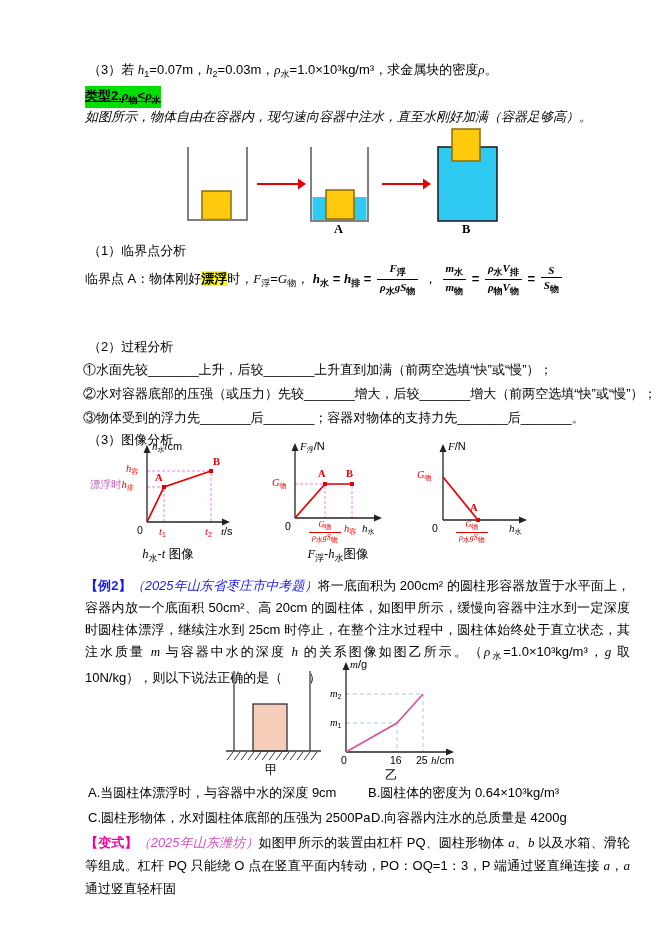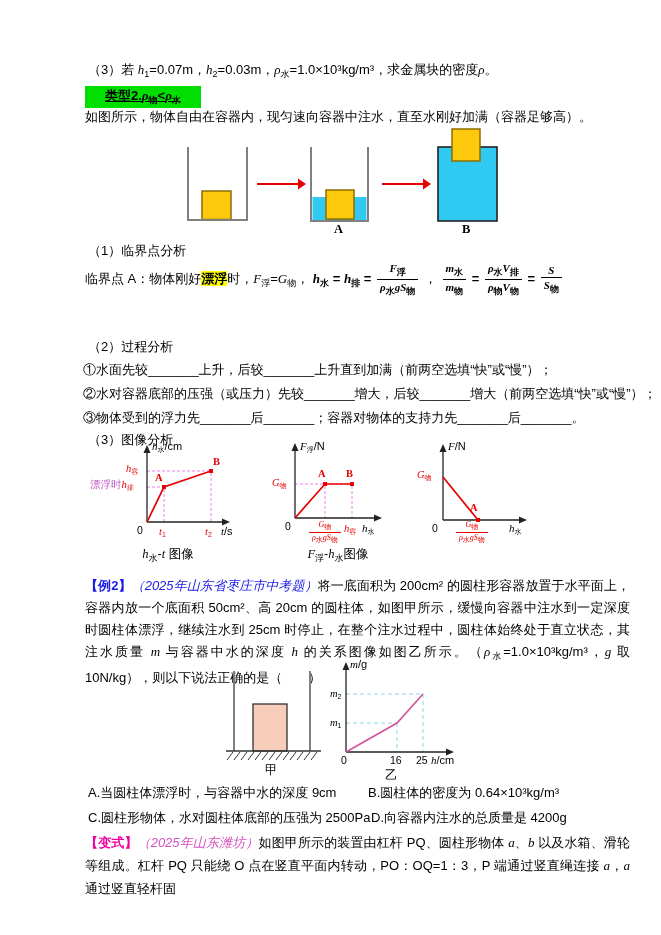--- a/index.html
+++ b/index.html
@@ -15,21 +15,21 @@
   .hy{background:var(--yellow-hl);font-weight:bold;}
   .red{color:var(--red);}
   .redb{color:var(--red);font-weight:bold;font-family:"Liberation Serif",serif;}
   .redi{color:var(--red);font-style:italic;font-family:"Liberation Serif",serif;}
   .reds{color:var(--red);font-size:7px;vertical-align:-2px;}
   .mag{color:var(--magenta-text);}
   .blueb{color:var(--blue);font-weight:bold;}
   .bluei{color:var(--blue);font-style:italic;}
   .pkb{color:var(--pink-bold);font-weight:bold;}
   .pki{color:var(--pink-italic);font-style:italic;}
-  .heading{position:absolute;background:var(--green-hl);padding:1px 20px;font-size:13px;
+  .heading{position:absolute;background:var(--green-hl);padding:1px 0;font-size:13px;
            text-decoration:underline;}
   .frac{display:inline-block;text-align:center;vertical-align:middle;margin:0 2px;line-height:1.1;}
   .frac .num{display:block;border-bottom:1px solid currentColor;padding:0 3px 1px;}
   .frac .den{display:block;padding:1px 3px 0;}
   .formula .frac{font-size:11px;}
   .fig{position:absolute;}
   .figlabel{position:absolute;font-size:12.5px;font-weight:bold;
             font-family:"Liberation Serif",serif;}
   .glabel{position:absolute;font-size:10.5px;line-height:12px;white-space:nowrap;}
   .glabel .s{font-size:7px;vertical-align:-2px;}
@@ -56,21 +56,21 @@
 </style>
 </head>
 <body>
 
 <div class="page">
 
   <div class="t" style="left:88px;top:60px;"><span>（3）若 </span><span class="i">h</span><span class="s">1</span><span>=0.07m，</span><span class="i">h</span><span class="s">2</span><span>=0.03m，</span><span class="i">ρ</span><span class="s">水</span><span>=1.0×10³kg/m³，求金属块的密度</span><span class="i">ρ</span><span>。</span></div>
 
   <div class="heading" style="left:85px;top:86px;"><span class="b">类型2.</span><span class="bi">ρ</span><span class="bs">物</span><span class="b">&lt;</span><span class="bi">ρ</span><span class="bs">水</span></div>
 
-  <div class="t" style="left:85px;top:107px;"><span>如图所示，物体自由在容器内，现匀速向容器中注水，直至水刚好加满（容器足够高）。</span></div>
+  <div class="t" style="left:85px;top:107px;font-style:italic;"><span>如图所示，物体自由在容器内，现匀速向容器中注水，直至水刚好加满（容器足够高）。</span></div>
 
   <div class="fig" style="left:180px;top:125px;width:335px;height:112px;">
     <svg width="335" height="100">
       <g>
         <rect x="22" y="66" width="29" height="28.5" class="block"></rect>
         <polyline points="8,22 8,95 67,95 67,22" class="wall"></polyline>
       </g>
       <g>
         <line x1="77" y1="59" x2="118" y2="59" class="rarr"></line>
         <polygon points="118,53.5 118,64.5 126,59" class="rarrh"></polygon>

